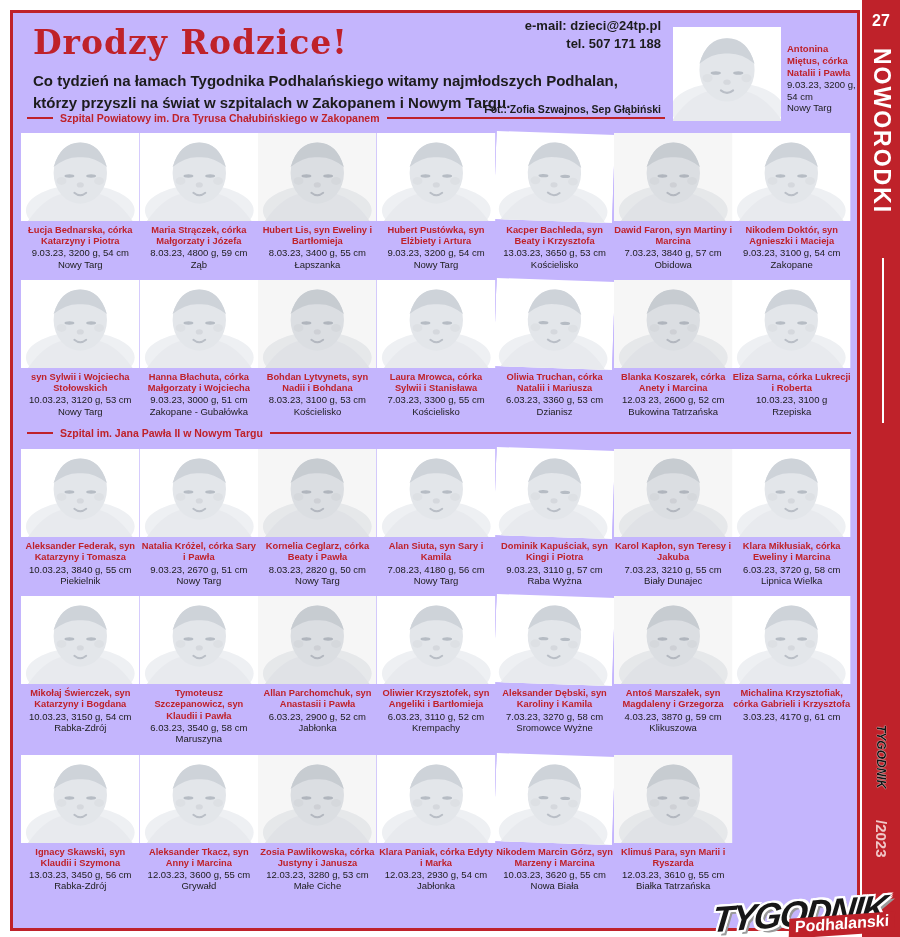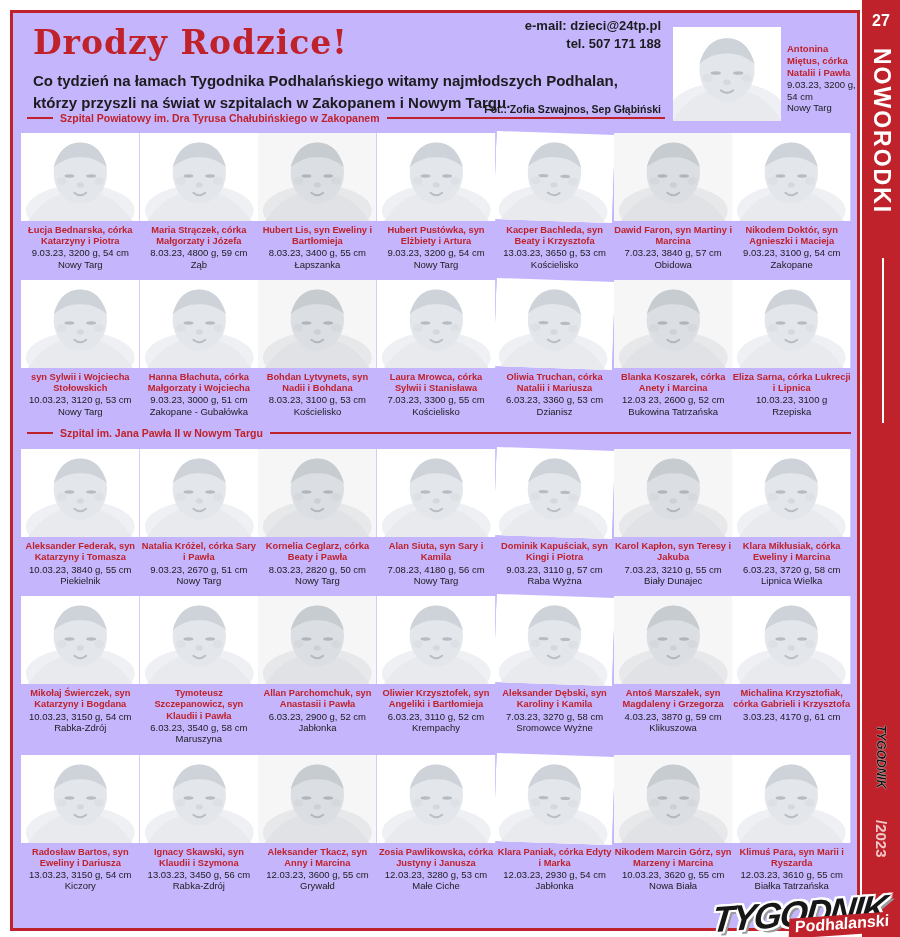--- a/index.html
+++ b/index.html
@@ -274,21 +274,21 @@
       <div class="st">12.03 23, 2600 g, 52 cm</div>
       <div class="pl">Bukowina Tatrzańska</div>
     </figcaption>
   </figure>
 
   <figure class="cell">
     <svg class="ph" viewBox="0 0 120 92" preserveAspectRatio="xMidYMid slice">
             <use href="#babyface"></use>
           </svg>
     <figcaption class="cap">
-      <div class="nm">Eliza Sarna, córka Lukrecji i Lipnica</div>
+      <div class="nm">Eliza Sarna, córka Lukrecji i Roberta</div>
       <div class="st">10.03.23, 3100 g</div>
       <div class="pl">Rzepiska</div>
     </figcaption>
   </figure>
 </div>
 
     <div class="sec-h sec-h2">
       <span class="dash"></span>
       <span>Szpital im. Jana Pawła II w Nowym Targu</span>
       <span class="line"></span>
@@ -444,30 +444,20 @@
             <use href="#babyface"></use>
           </svg>
     <figcaption class="cap">
       <div class="nm">Michalina Krzysztofiak, córka Gabrieli i Krzysztofa</div>
       <div class="st">3.03.23, 4170 g, 61 cm</div>
       <div class="pl"></div>
     </figcaption>
   </figure>
 </div>
     <div class="row">
-  <figure class="cell">
-    <svg class="ph" viewBox="0 0 120 92" preserveAspectRatio="xMidYMid slice">
-            <use href="#babyface"></use>
-          </svg>
-    <figcaption class="cap">
-      <div class="nm">Radosław Bartos, syn Eweliny i Dariusza</div>
-      <div class="st">13.03.23, 3150 g, 54 cm</div>
-      <div class="pl">Kiczory</div>
-    </figcaption>
-  </figure>
 
   <figure class="cell">
     <svg class="ph" viewBox="0 0 120 92" preserveAspectRatio="xMidYMid slice">
             <use href="#babyface"></use>
           </svg>
     <figcaption class="cap">
       <div class="nm">Ignacy Skawski, syn Klaudii i Szymona</div>
       <div class="st">13.03.23, 3450 g, 56 cm</div>
       <div class="pl">Rabka-Zdrój</div>
     </figcaption>

